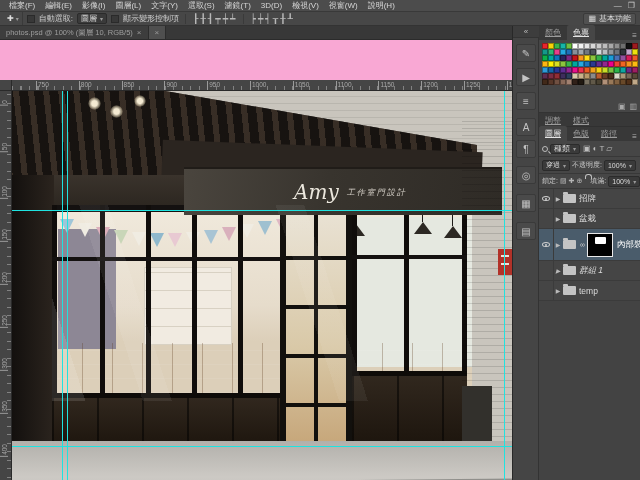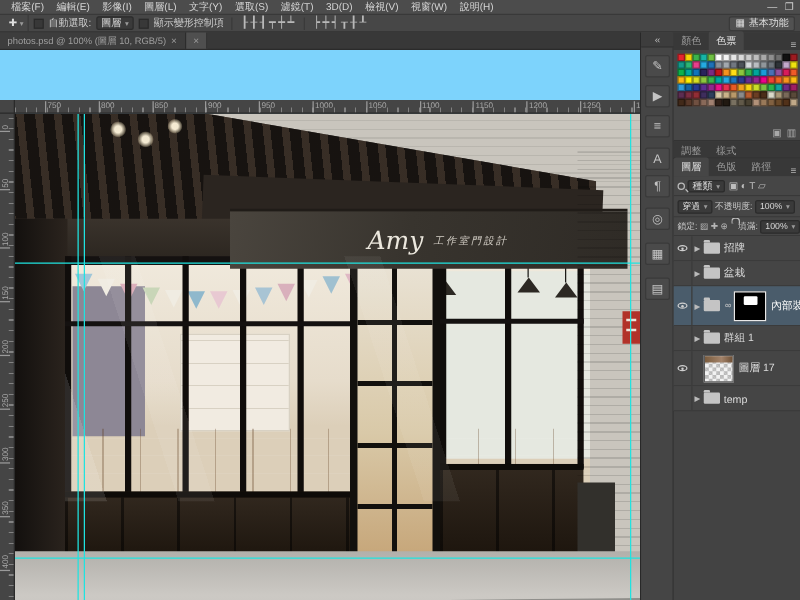--- a/index.html
+++ b/index.html
@@ -30,21 +30,21 @@
 
   
   .tabbar { position:absolute; left:0; top:26px; width:512px; height:14px; background:#383838;
     display:flex; align-items:stretch; border-bottom:1px solid #2b2b2b; }
   .doc-tab { display:flex; align-items:center; gap:4px; padding:0 6px; font-size:7.5px; color:#9f9f9f;
     background:#3d3d3d; border-right:1px solid #2c2c2c; white-space:nowrap; }
   .doc-tab.active { background:#4f4f4f; color:#e6e6e6; }
   .tab-close { font-size:8px; color:#9a9a9a; }
 
   
-  .docarea { position:absolute; left:0; top:40px; width:512px; height:440px; background:#7dd3fc; }
+  .docarea { position:absolute; left:0; top:40px; width:512px; height:440px; background:#f9a8d4; }
   .ruler-corner { position:absolute; left:0; top:40px; width:12px; height:11px; background:#454545; border-right:1px solid #2a2a2a; border-bottom:1px solid #2a2a2a; z-index:30; }
   .h-ruler { position:absolute; left:0; top:40px; width:512px; height:11px; background:#454545; border-bottom:1px solid #2a2a2a; overflow:hidden; z-index:25; }
   .h-ruler .ticks { position:absolute; left:12px; right:0; bottom:0; height:4px;
     background-image:repeating-linear-gradient(90deg, rgba(170,170,170,.6) 0 1px, transparent 1px 8.5px); }
   .h-label { position:absolute; top:1px; font-size:6.5px; color:#a8a8a8; }
   .h-label::before { content:""; position:absolute; left:-2px; top:0; width:1px; height:10px; background:#9a9a9a; }
   .v-ruler { position:absolute; left:0; top:51px; width:12px; height:429px; background:#454545; border-right:1px solid #2a2a2a; overflow:hidden; z-index:25; }
   .v-ruler .ticks { position:absolute; top:0; bottom:0; right:0; width:4px;
     background-image:repeating-linear-gradient(0deg, rgba(170,170,170,.6) 0 1px, transparent 1px 8.5px); }
   .v-label { position:absolute; left:1px; font-size:6.5px; color:#a8a8a8; writing-mode:vertical-rl; transform:rotate(180deg); }
@@ -115,21 +115,21 @@
 
   
   .dock { position:absolute; left:512px; top:26px; width:128px; height:454px; background:#434343; border-left:1px solid #282828; }
   .strip { position:absolute; left:0; top:0; width:26px; height:454px; background:#454545; border-right:1px solid #333; }
   .collapse-btn { position:absolute; left:0; top:0; width:26px; height:12px; color:#bdbdbd; font-size:8px; text-align:center; line-height:12px; background:#3d3d3d; border-bottom:1px solid #333; }
   .strip-icon { position:absolute; left:3px; width:20px; height:18px; color:#c3c3c3; font-size:10px;
     display:flex; align-items:center; justify-content:center; background:#4a4a4a; border:1px solid #3a3a3a; border-radius:2px; }
   .panelcol { position:absolute; left:26px; top:0; width:102px; height:454px; }
 
   .panel-tabs { display:flex; align-items:flex-end; height:14px; background:#383838; font-size:8px; }
-  .panel-tab { padding:2px 6px 2px; color:#9c9c9c; }
+  .panel-tab { padding:2px 6px 2px; color:#9c9c9c;text-decoration:underline; }
   .panel-tab.active { background:#464646; color:#e4e4e4; border-radius:2px 2px 0 0; }
   .panel-menu { margin-left:auto; color:#b5b5b5; font-size:8px; padding-right:4px; }
 
   .swatches-body { height:60px; background:#464646; padding:3px 3px 0 3px; }
   .swatch-grid { display:grid; grid-template-columns:repeat(16,1fr); gap:0; width:96px; }
   .swatch { width:6px; height:6px; border:0.5px solid rgba(0,0,0,.35); }
   .swatches-foot { height:13px; background:#464646; display:flex; justify-content:flex-end; align-items:center; gap:4px; padding-right:4px; border-bottom:1px solid #333; }
   .foot-icon { color:#a8a8a8; font-size:8px; }
 
   .collapsed-tabs { display:flex; height:14px; background:#383838; font-size:8px; border-bottom:1px solid #303030; }
@@ -553,33 +553,25 @@
             <div class="layer-row selected" style="height: 32px;">
               <span class="eye-well">
                 <span class="eye"></span>
               </span>
               <span class="expander">▶</span>
               <span class="folder"></span>
               <span class="link-ic">∞</span>
               <span class="thumb mask"></span>
               <span class="layer-name">內部裝潢</span>
             </div>
-            <div class="layer-row" style="height: 20px;">
+            <div class="layer-row" style="height: 20px; font-style: italic;">
               <span class="eye-well"></span>
               <span class="expander">▶</span>
               <span class="folder"></span>
               <span class="layer-name">群組 1</span>
-            </div>
-            <div class="layer-row" style="height: 28px;">
-              <span class="eye-well">
-                <span class="eye"></span>
-              </span>
-              <span class="expander"></span>
-              <span class="thumb checker"></span>
-              <span class="layer-name">圖層 17</span>
             </div>
             <div class="layer-row" style="height: 20px;">
               <span class="eye-well"></span>
               <span class="expander">▶</span>
               <span class="folder"></span>
               <span class="layer-name">temp</span>
             </div>
           </div>
       </div>
 

